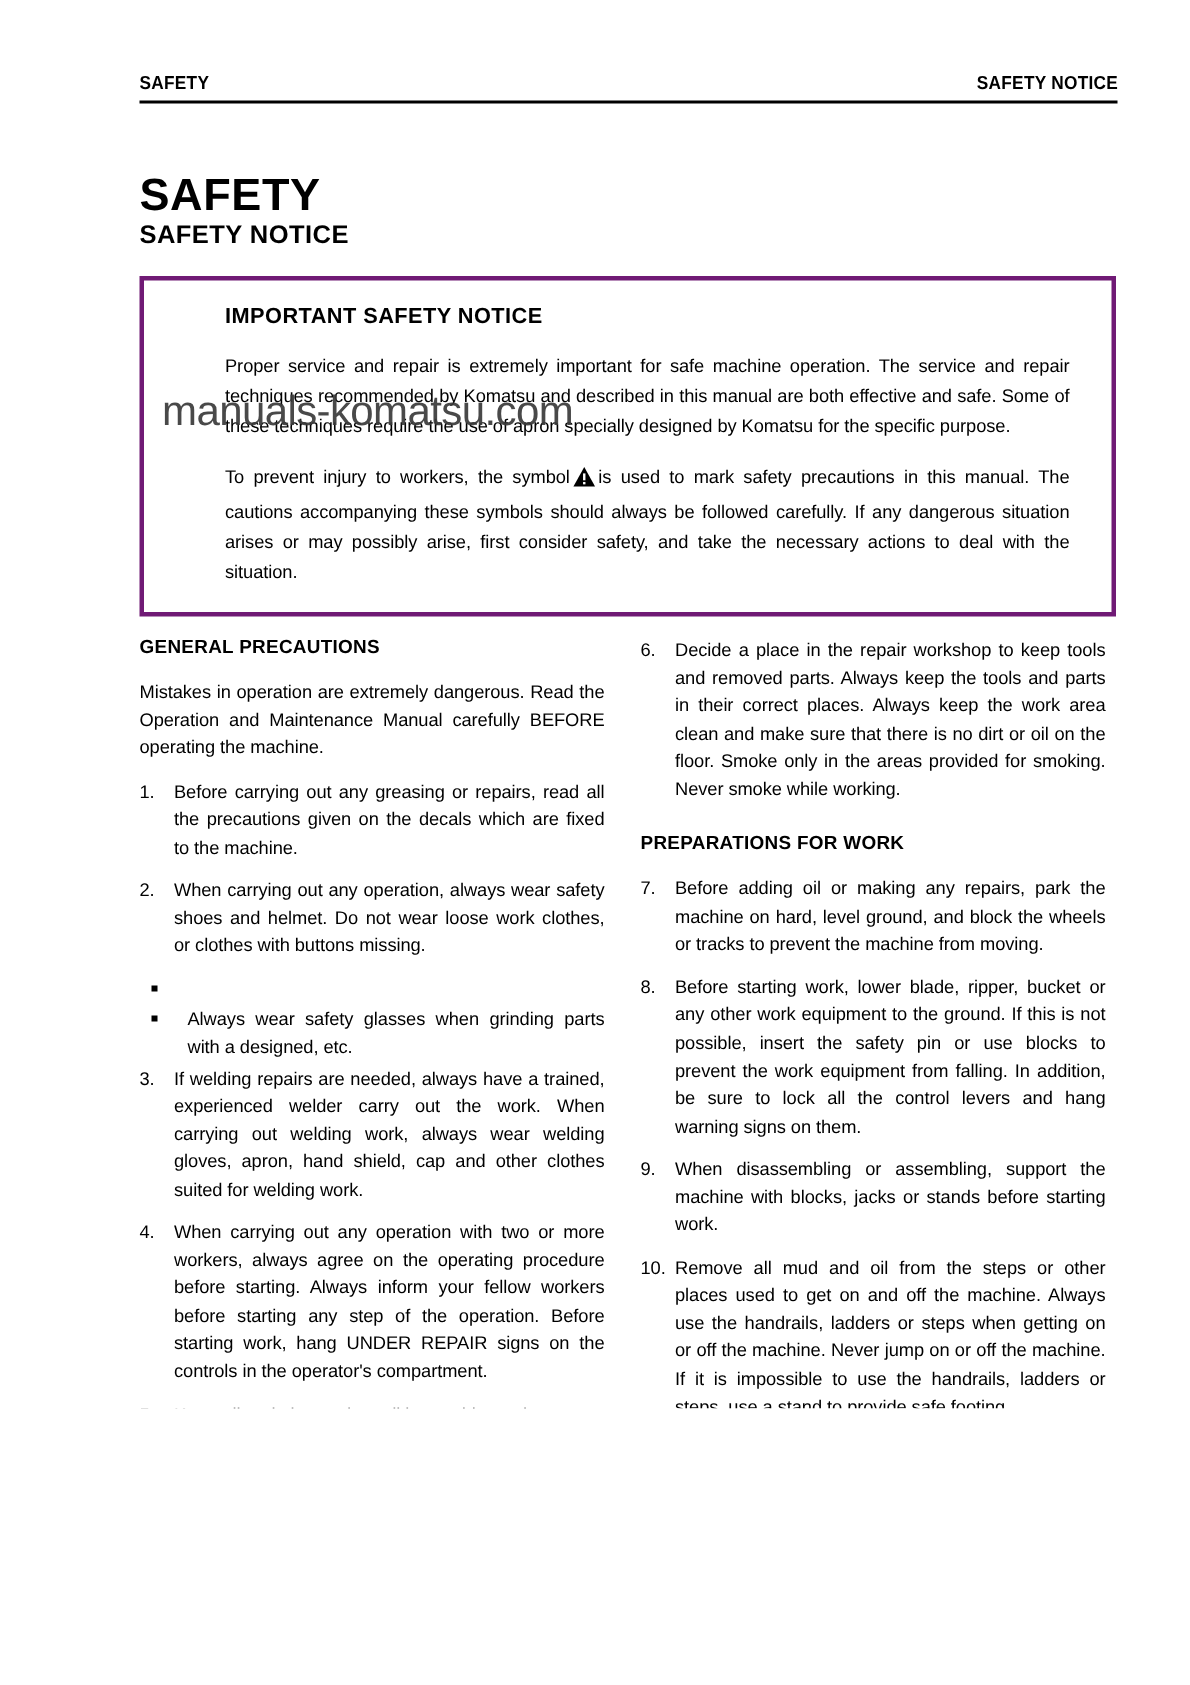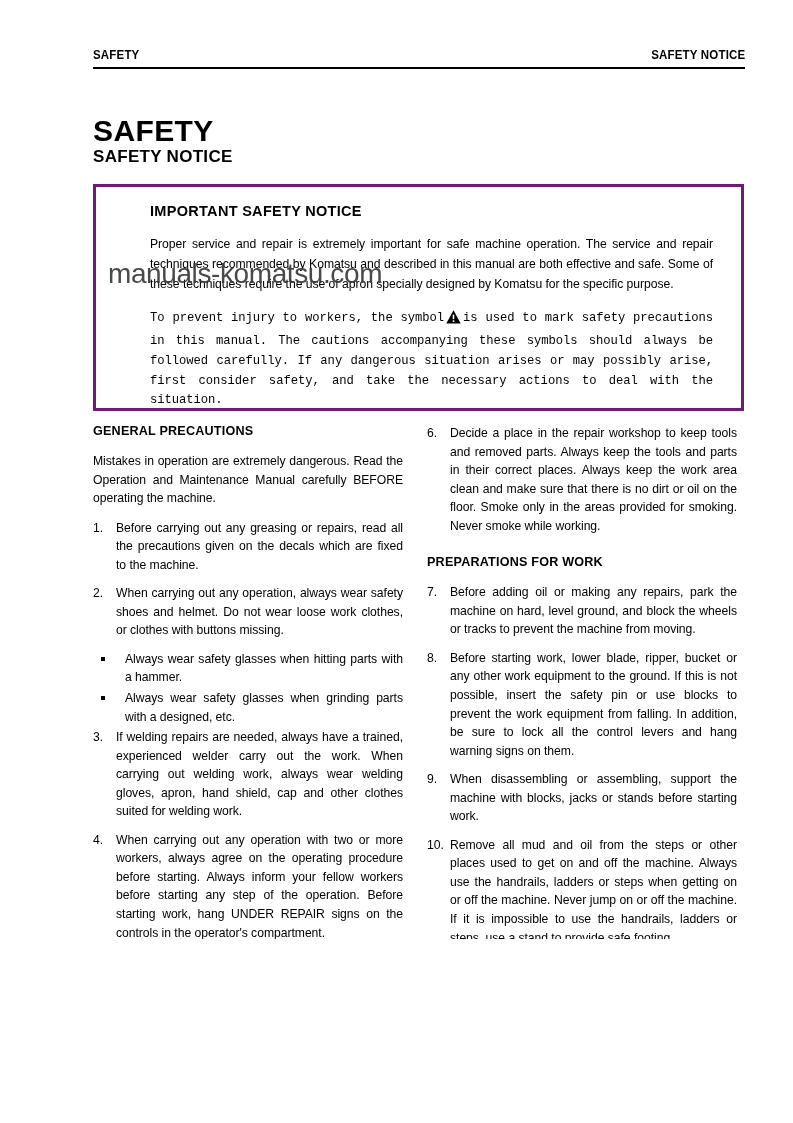--- a/index.html
+++ b/index.html
@@ -93,21 +93,21 @@
     margin: 0 0 16px 0;
   }
   .notice-para {
     font-size: 12.2px;
     line-height: 1.62;
     margin: 0 0 15px 0;
     text-align: justify;
     letter-spacing: -0.05px;
     padding-right: 6px;
   }
-  .notice-para:last-child { margin-bottom: 0; font-family: Liberation Mono, monospace; }
+  .notice-para:last-child { margin-bottom: 0; }
   .warn-tri {
     display: inline-block;
     vertical-align: -3px;
     margin: 0 2px;
   }
 
   
   .watermark {
     position: absolute;
     left: 108px;
@@ -247,21 +247,20 @@
         </li>
 
         <li>
           <div class="num-item">
             <span class="num-marker">2.</span>
             <span class="num-text">When carrying out any operation, always wear safety shoes and helmet. Do not wear loose work clothes, or clothes with buttons missing.</span>
           </div>
           <ul class="sub-list">
             <li class="sub-item">
               <span class="sub-marker"><span class="sub-bullet"></span></span>
-              <span class="sub-text">Always wear safety glasses when hitting parts with a hammer.</span>
             </li>
             <li class="sub-item">
               <span class="sub-marker"><span class="sub-bullet"></span></span>
               <span class="sub-text">Always wear safety glasses when grinding parts with a designed, etc.</span>
             </li>
           </ul>
         </li>
 
         <li class="num-item">
           <span class="num-marker">3.</span>

